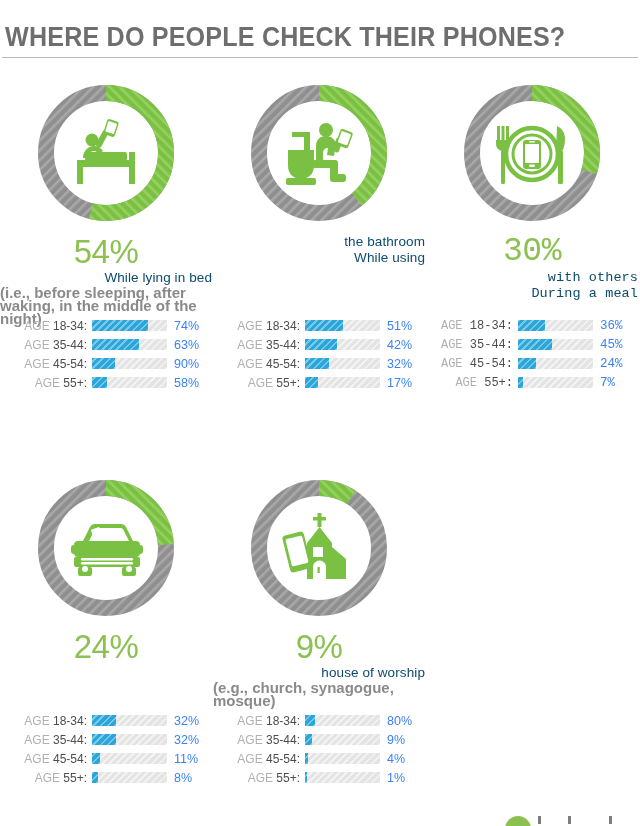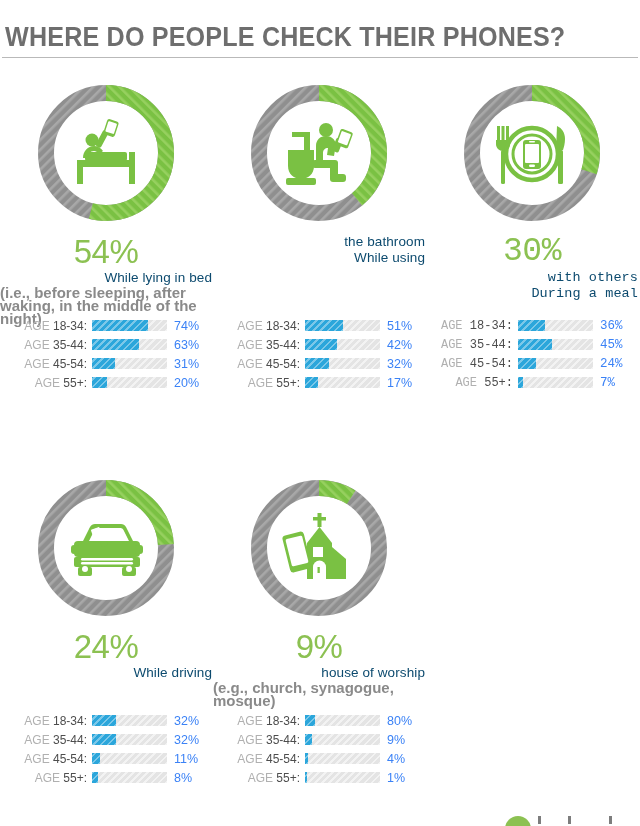--- a/index.html
+++ b/index.html
@@ -223,28 +223,28 @@
       <div class="track">
         <div class="fill" style="width:63%"></div>
       </div>
       <div class="bar-value">63%</div>
     </div>
     <div class="bar-row">
       <div class="bar-label"><span class="age-word">AGE</span><span> 45-54:</span></div>
       <div class="track">
         <div class="fill" style="width:31%"></div>
       </div>
-      <div class="bar-value">31%</div>
+      <div class="bar-value">90%</div>
     </div>
     <div class="bar-row">
       <div class="bar-label"><span class="age-word">AGE</span><span> 55+:</span></div>
       <div class="track">
         <div class="fill" style="width:20%"></div>
       </div>
-      <div class="bar-value">20%</div>
+      <div class="bar-value">58%</div>
     </div>
       </div>
     </div>
   <div class="cell" id="cell-1">
     <div class="donut-wrap">
   <svg width="150" height="150" viewBox="0 0 150 150">
     <defs>
       <pattern id="stripe-g-1" width="7" height="7" patternTransform="rotate(45)" patternUnits="userSpaceOnUse">
         <rect width="7" height="7" fill="#7ac143"></rect>
         <rect width="2.6" height="7" fill="#96d05f"></rect>
@@ -424,23 +424,20 @@
     <rect x="12" y="51" width="52" height="2.6" rx="1.3"></rect>
     <circle cx="16" cy="58" r="3"></circle>
     <circle cx="60" cy="58" r="3"></circle>
     <rect x="23.5" y="17" width="9" height="11" rx="1" transform="rotate(-20 28 23)"></rect>
   </g>
     </g>
   </svg>
       </div>
     <div class="textblock">
       <div class="pct">24%</div>
-      <div class="label">
-          <div>While driving</div>
-        </div>
 
     </div>
     <div class="bars">
     <div class="bar-row">
       <div class="bar-label"><span class="age-word">AGE</span><span> 18-34:</span></div>
       <div class="track">
         <div class="fill" style="width:32%"></div>
       </div>
       <div class="bar-value">32%</div>
     </div>

